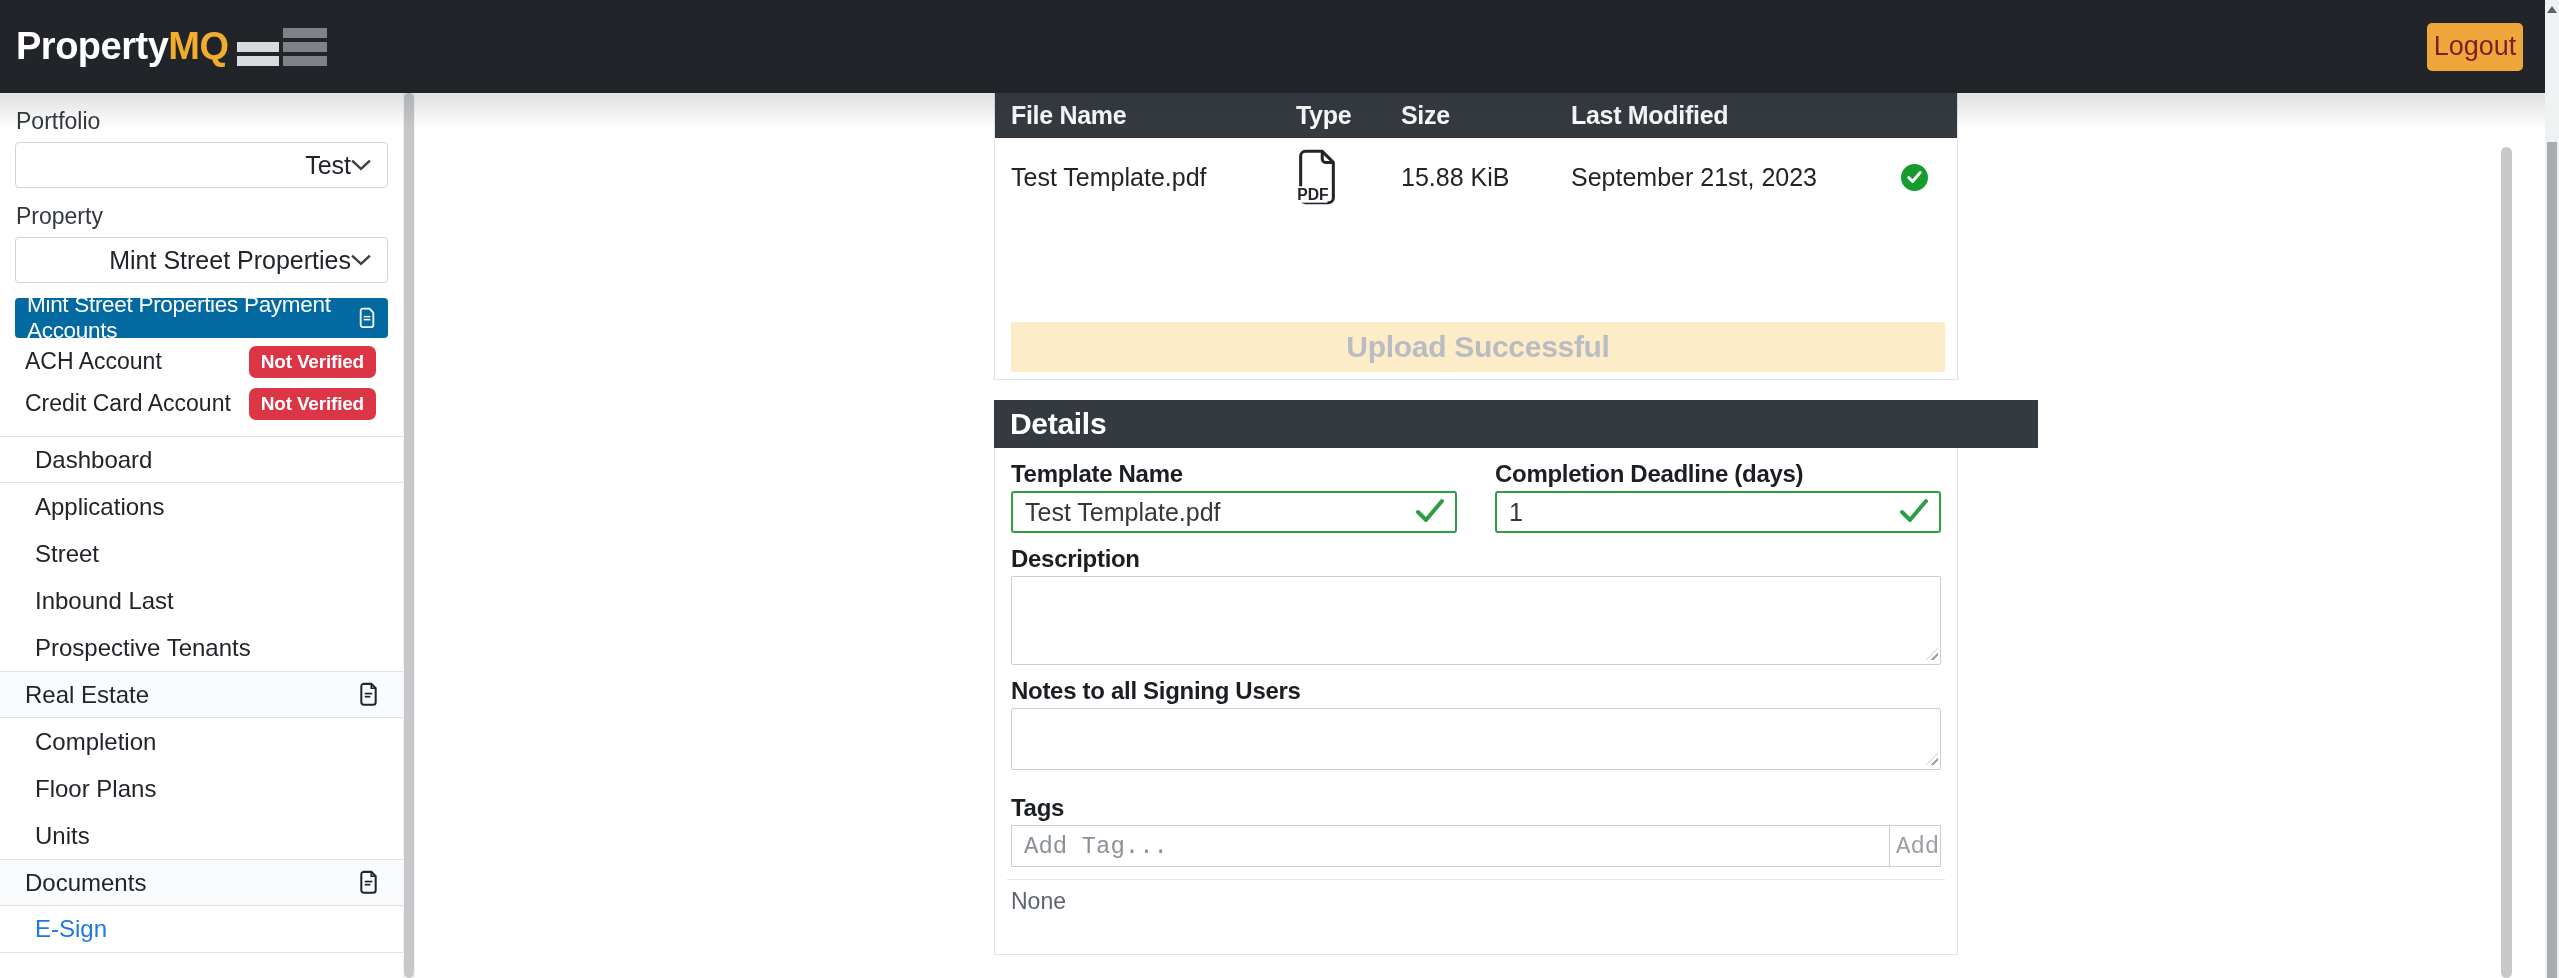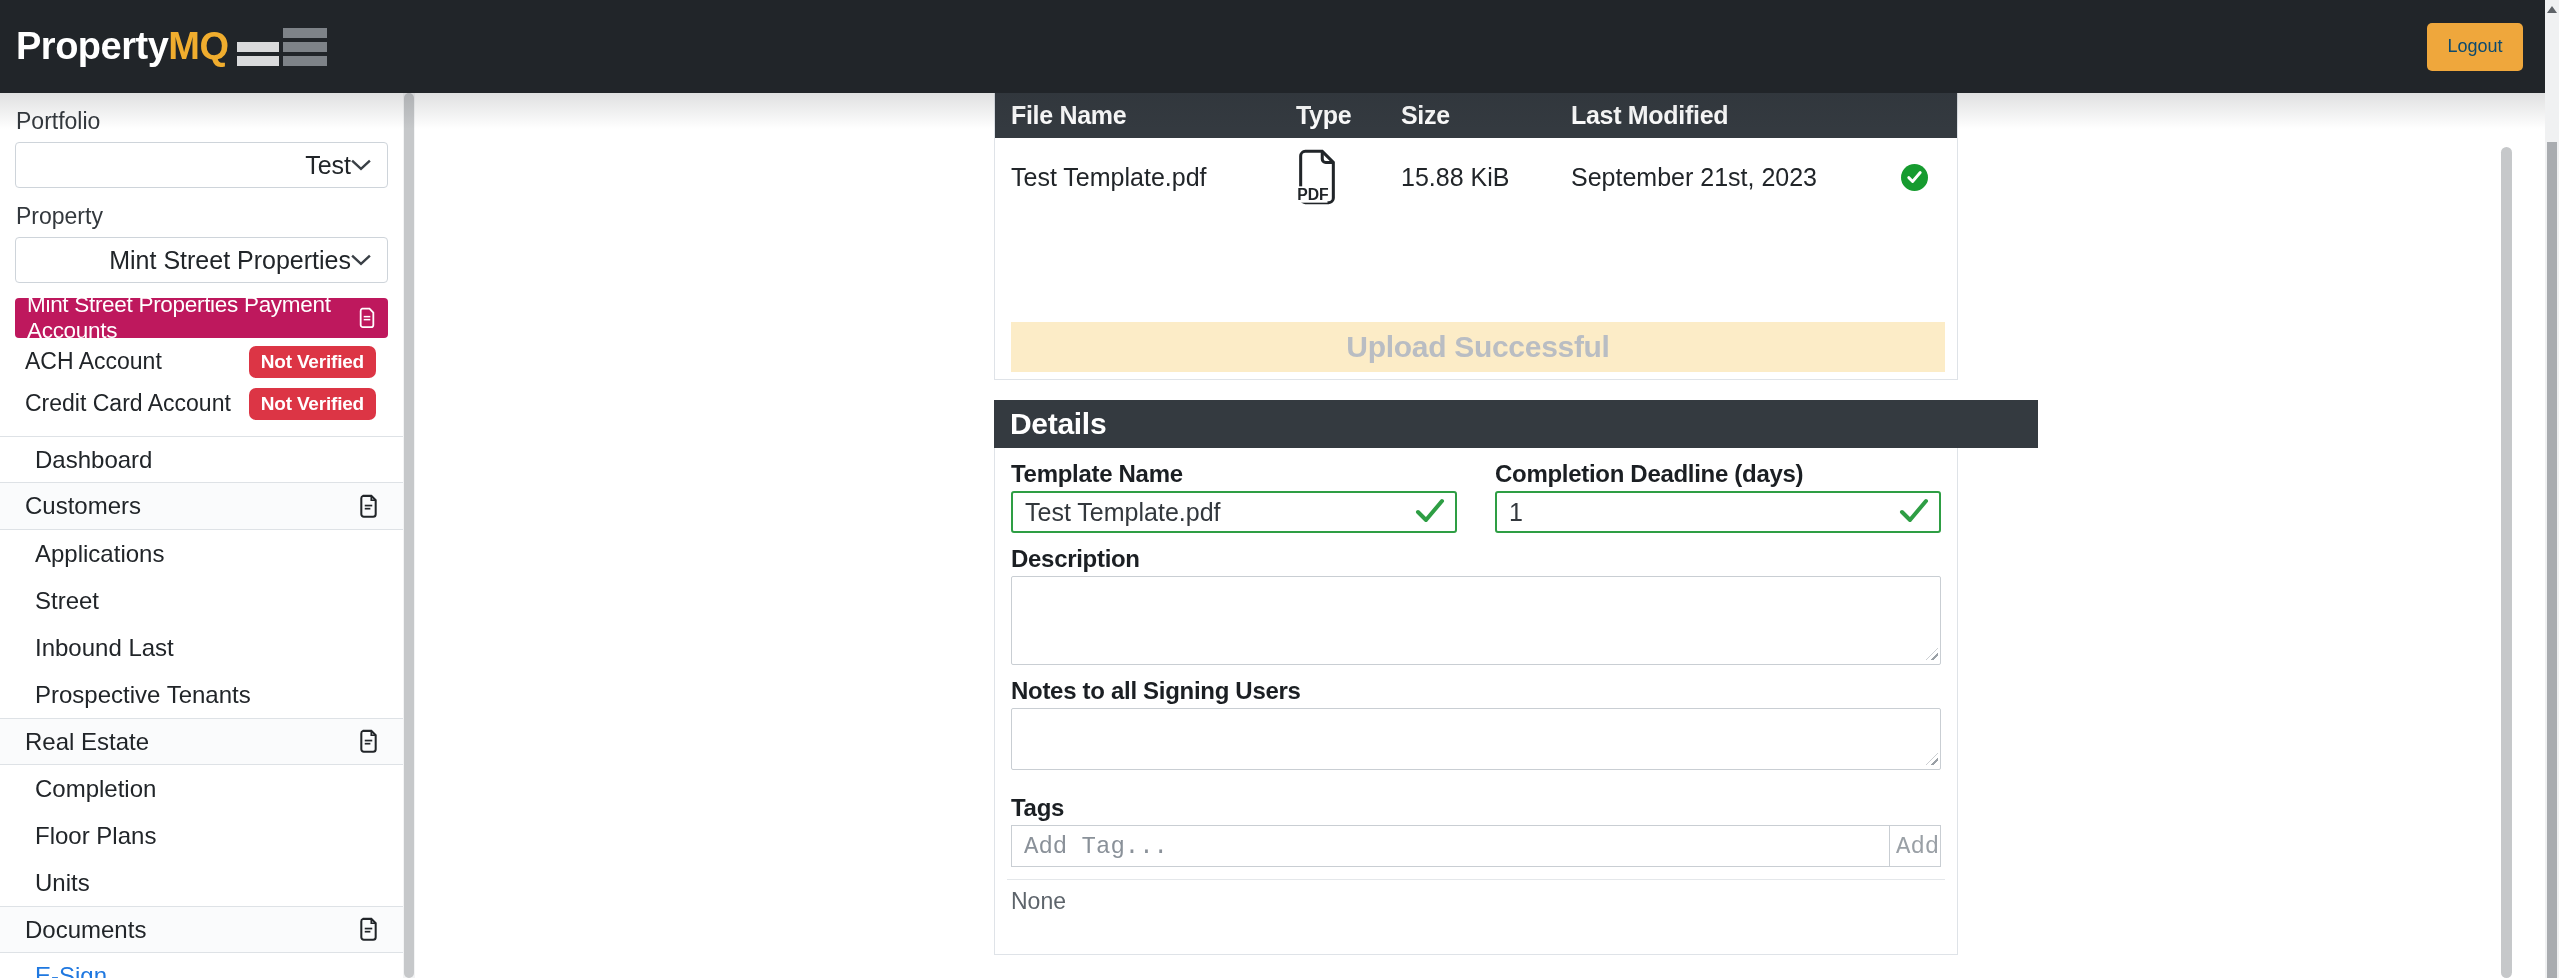--- a/index.html
+++ b/index.html
@@ -18,33 +18,33 @@
   .navbar{position:absolute;left:0;top:0;width:2545px;height:93px;background:var(--navbar-bg);
     display:flex;align-items:center;justify-content:space-between;padding:0 22px 0 16px;z-index:20;}
   .brand{display:flex;align-items:center;font-size:38px;font-weight:700;letter-spacing:-.5px;}
   .brand .p1{color:#fff;}
   .brand .p2{color:var(--brand-yellow);}
   .brand-bars{display:flex;align-items:flex-end;margin-left:8px;gap:4px;}
   .bars-left{display:flex;flex-direction:column;gap:4px;}
   .bars-left i{display:block;width:42px;height:10px;background:#d9dadb;}
   .bars-right{display:flex;flex-direction:column;gap:4px;}
   .bars-right i{display:block;width:44px;height:10px;background:#7e8388;}
-  .logout-btn{background:var(--accent-yellow);color:#0c4a6e;border:none;border-radius:5px;
-    width:96px;height:48px;font-size:18px;font-family:inherit;cursor:pointer;}
+  .logout-btn{background:var(--accent-yellow);color:#7f1d1d;border:none;border-radius:5px;
+    width:96px;height:48px;font-size:27px;font-family:inherit;cursor:pointer;}
   
   .top-shade{position:absolute;left:0;top:93px;width:2545px;height:36px;
     background:linear-gradient(rgba(33,37,41,.14),rgba(33,37,41,0));pointer-events:none;z-index:6;}
   
   .sidebar{position:absolute;left:0;top:93px;width:403px;height:885px;background:#fff;
     padding:15px 15px 0 15px;z-index:4;}
   .sb-label{font-size:23px;color:#33383d;margin:0 0 7px 1px;}
   .sb-select{height:46px;border:1px solid var(--input-border);border-radius:4px;background:#fff;
     display:flex;align-items:center;justify-content:flex-end;padding:0 16px;margin-bottom:15px;cursor:pointer;}
   .sb-select span{font-size:25px;color:#212529;}
-  .pay-bar{margin-top:6px;height:40px;background:#be185d;border-radius:4px;color:#fff;
+  .pay-bar{margin-top:6px;height:40px;background:#0369a1;border-radius:4px;color:#fff;
     display:flex;align-items:center;justify-content:space-between;padding:0 10px 0 12px;cursor:pointer;}
   .pay-bar .t{font-size:22.5px;letter-spacing:-.3px;}
   .acct-row{display:flex;align-items:center;justify-content:space-between;padding:0 12px 0 10px;height:37px;margin-top:5px;}
   .acct-row .t{font-size:23px;color:#212529;}
   .badge{background:var(--badge-red);color:#fff;font-size:19px;font-weight:700;
     padding:5px 12px;border-radius:7px;letter-spacing:-.2px;}
   .nav-list{margin:14px -15px 0 -15px;}
   .nav-row{height:47px;display:flex;align-items:center;justify-content:space-between;
     font-size:24px;color:#212529;cursor:pointer;}
   .nav-item{padding:0 14px 0 35px;}
@@ -160,31 +160,20 @@
   </div>
   <div class="acct-row">
     <span class="t">Credit Card Account</span>
     <span class="badge">Not Verified</span>
   </div>
 
   <div class="nav-list">
     <div class="nav-row nav-item bt bb">
       <span>Dashboard</span>
     </div>
-    <div class="nav-row nav-section bb">
-      <span>Customers</span>
-      <span class="doc-icon">
-        <svg width="25" height="25" viewBox="0 0 16 16">
-            <path d="M4.5 1.2 H9.8 L12.6 4 V13 a1.6 1.6 0 0 1 -1.6 1.6 H5 A1.6 1.6 0 0 1 3.4 13 V2.8 A1.6 1.6 0 0 1 4.5 1.2 Z" fill="none" stroke="currentColor" stroke-width="1.3"></path>
-            <path d="M9.8 1.2 V4 H12.6" fill="none" stroke="currentColor" stroke-width="1.1"></path>
-            <line x1="5.6" y1="7.4" x2="10.4" y2="7.4" stroke="currentColor" stroke-width="1.1"></line>
-            <line x1="5.6" y1="9.4" x2="9.2" y2="9.4" stroke="currentColor" stroke-width="1.1"></line>
-          </svg>
-      </span>
-    </div>
     <div class="nav-row nav-item">
         <span>Applications</span>
       </div>
     <div class="nav-row nav-item">
         <span>Street</span>
       </div>
     <div class="nav-row nav-item">
         <span>Inbound Last</span>
       </div>
     <div class="nav-row nav-item">

